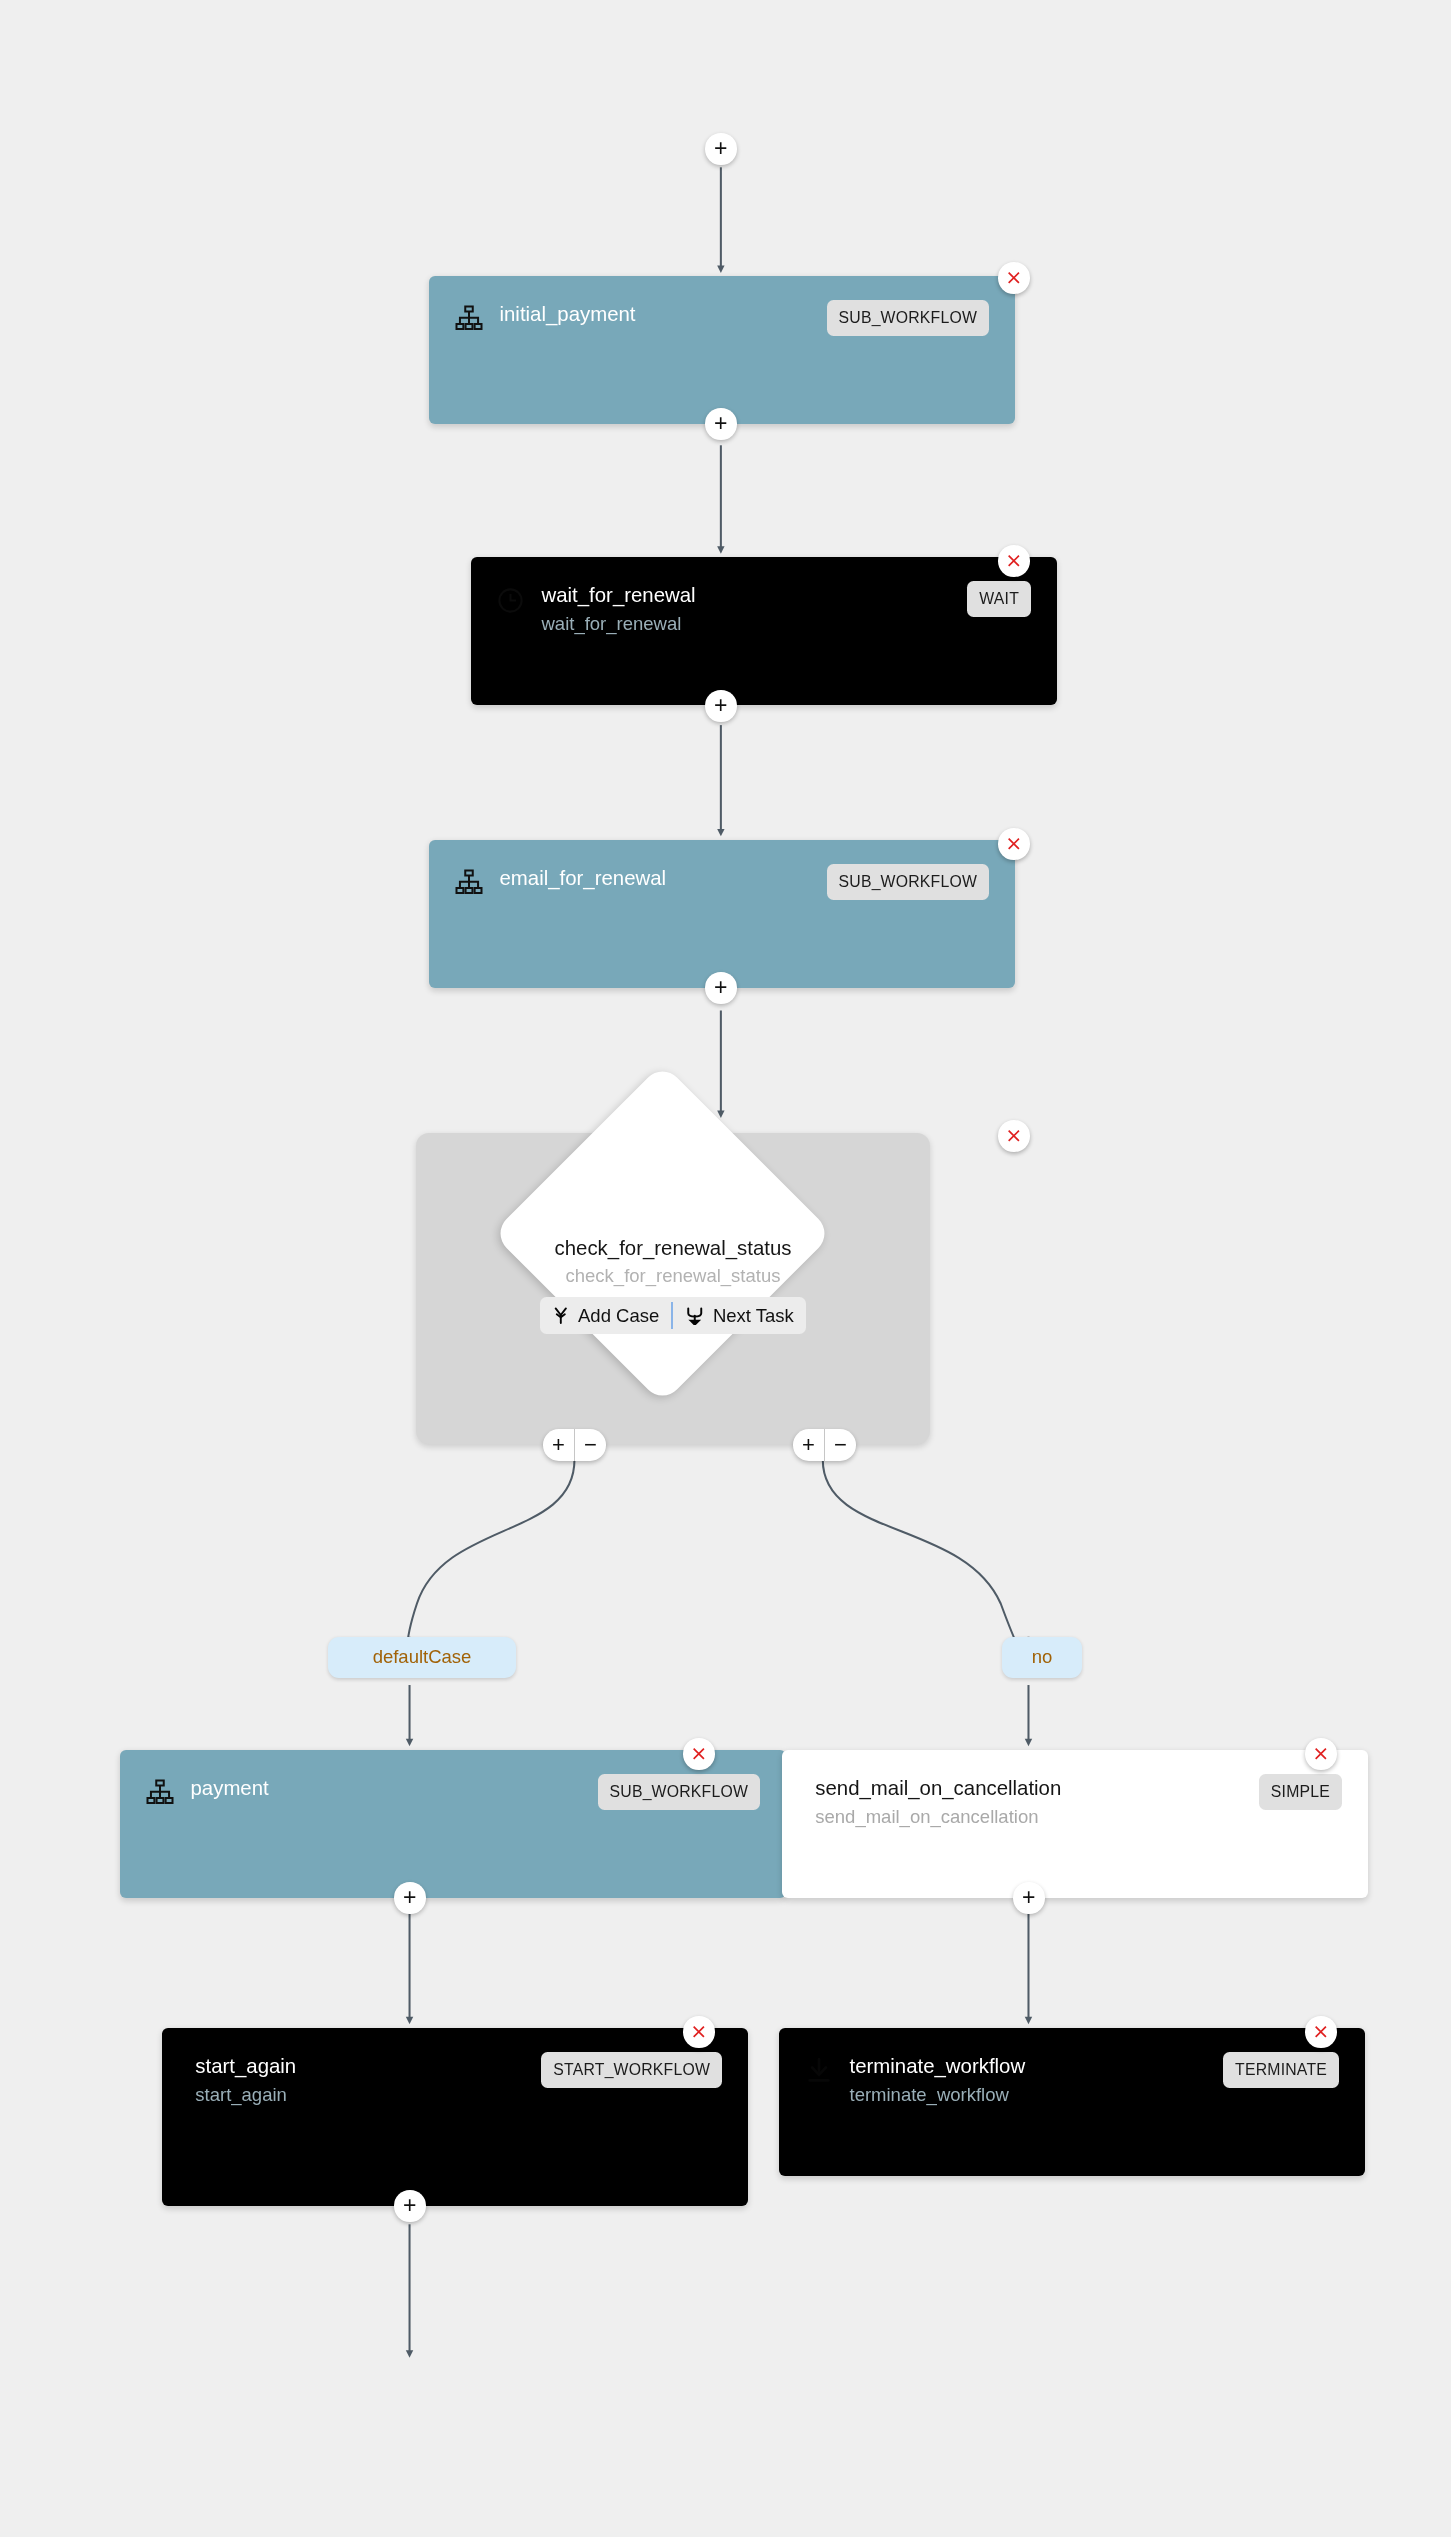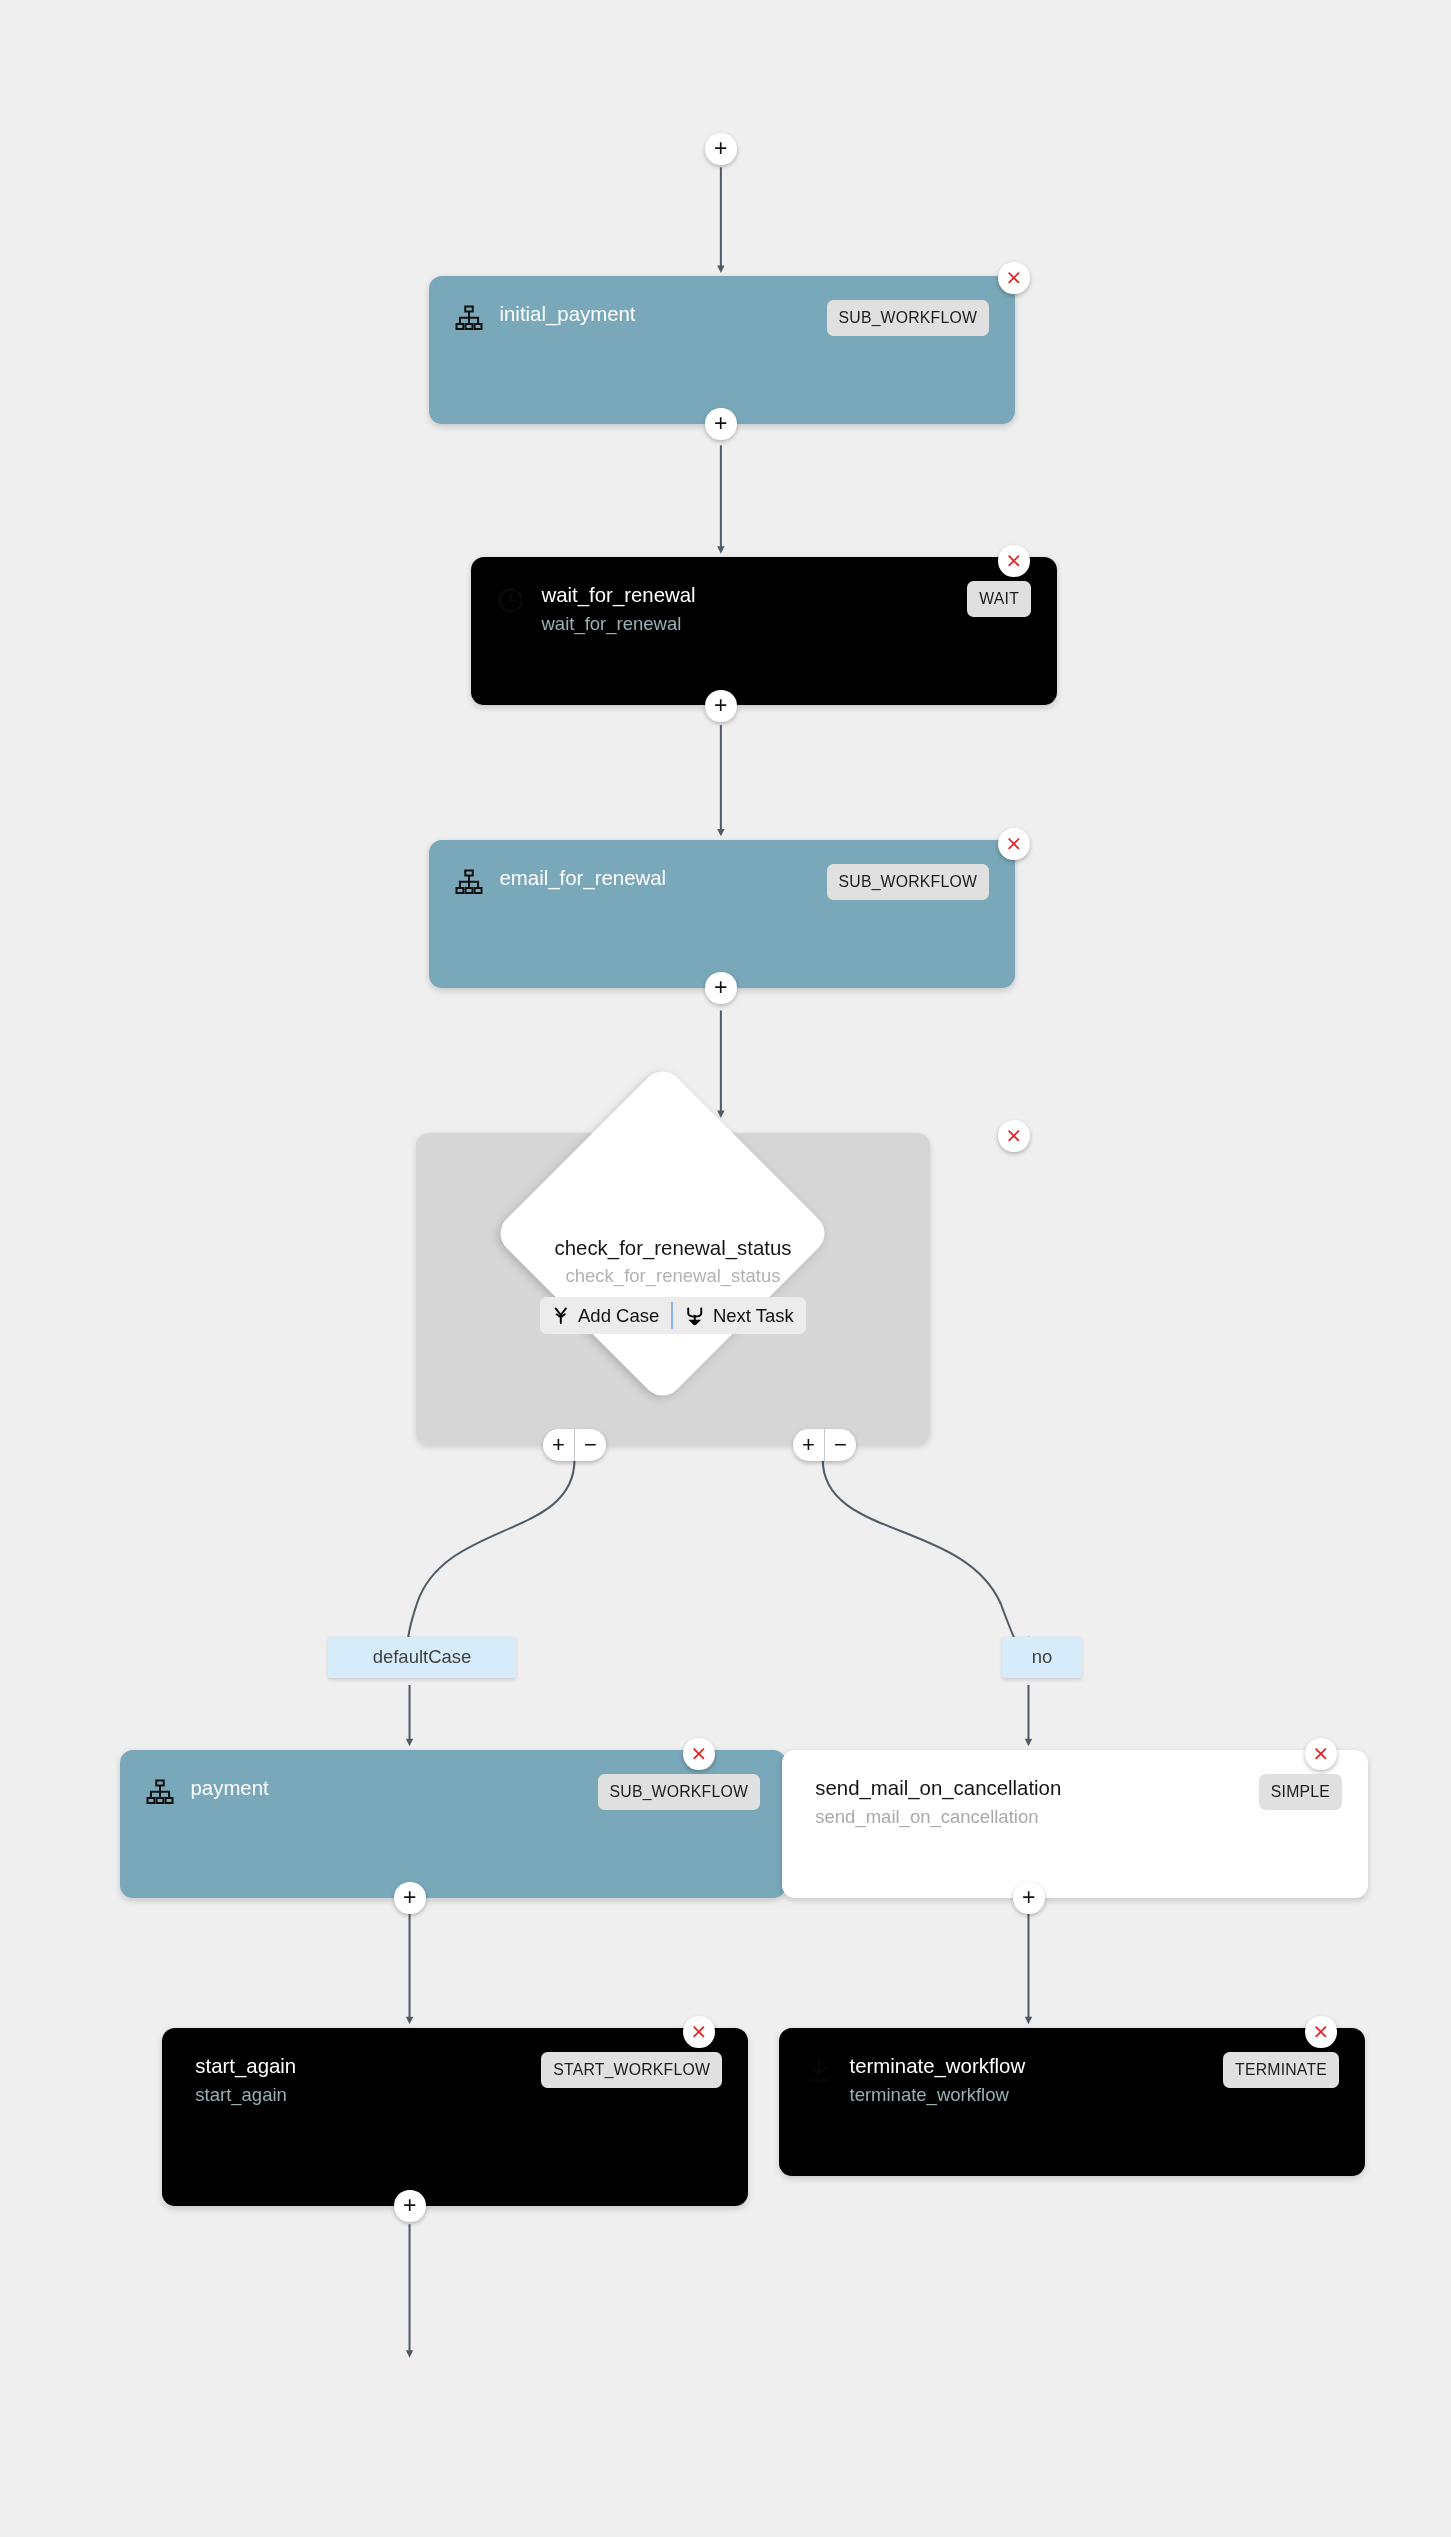--- a/index.html
+++ b/index.html
@@ -46,21 +46,21 @@
     font-size: 23px;
     color: #1b1b1b;
     letter-spacing: 0.2px;
     box-shadow: 0 1.9px 4.6px rgba(0,0,0,.12);
   }
 
   
   .node {
     position: absolute;
     z-index: 3;
-    border-radius: 13px;
+    border-radius: 6px;
     box-sizing: border-box;
     box-shadow: 0 2.8px 6.5px rgba(0,0,0,.16);
     padding: 24px 26px 0 24px;
   }
   .node.subworkflow { background: #78a8b9; }
   .node.dark        { background: #000000; margin-left: 42px; }
   .node.simple      { background: #ffffff; margin-left: 45px; }
 
   .node-row {
     display: flex;
@@ -252,23 +252,23 @@
     width: 0.9px;
     height: 31.5px;
     background: #c6c6c6;
   }
 
   
   .branch-label {
     position: absolute;
     z-index: 5;
     background: #d7ecfa;
-    color: #404040;
+    color: #a16207;
     font-size: 18.5px;
-    border-radius: 3px;
+    border-radius: 11px;
     padding: 9.3px 13px;
     box-shadow: 0 1.9px 3.7px rgba(0,0,0,.14);
     white-space: nowrap;
     text-align: center;
   }
 
   svg.glyph { display: block; }
 </style>
 </head>
 <body>

